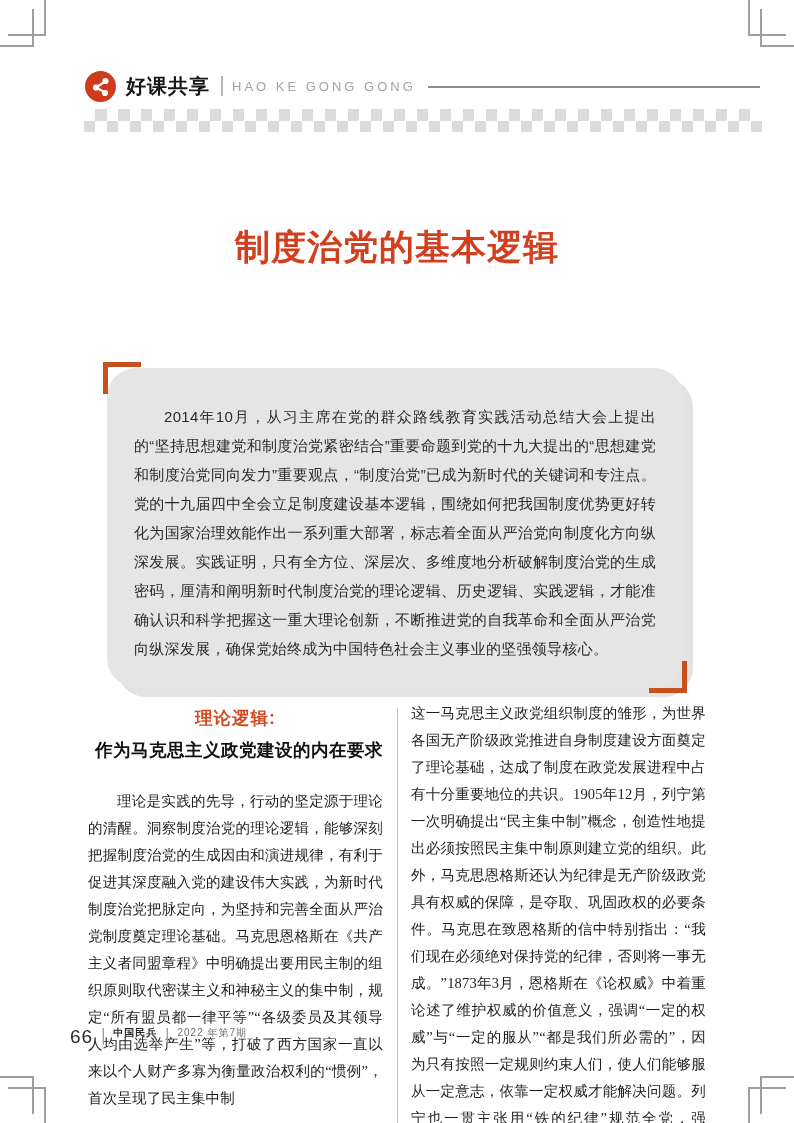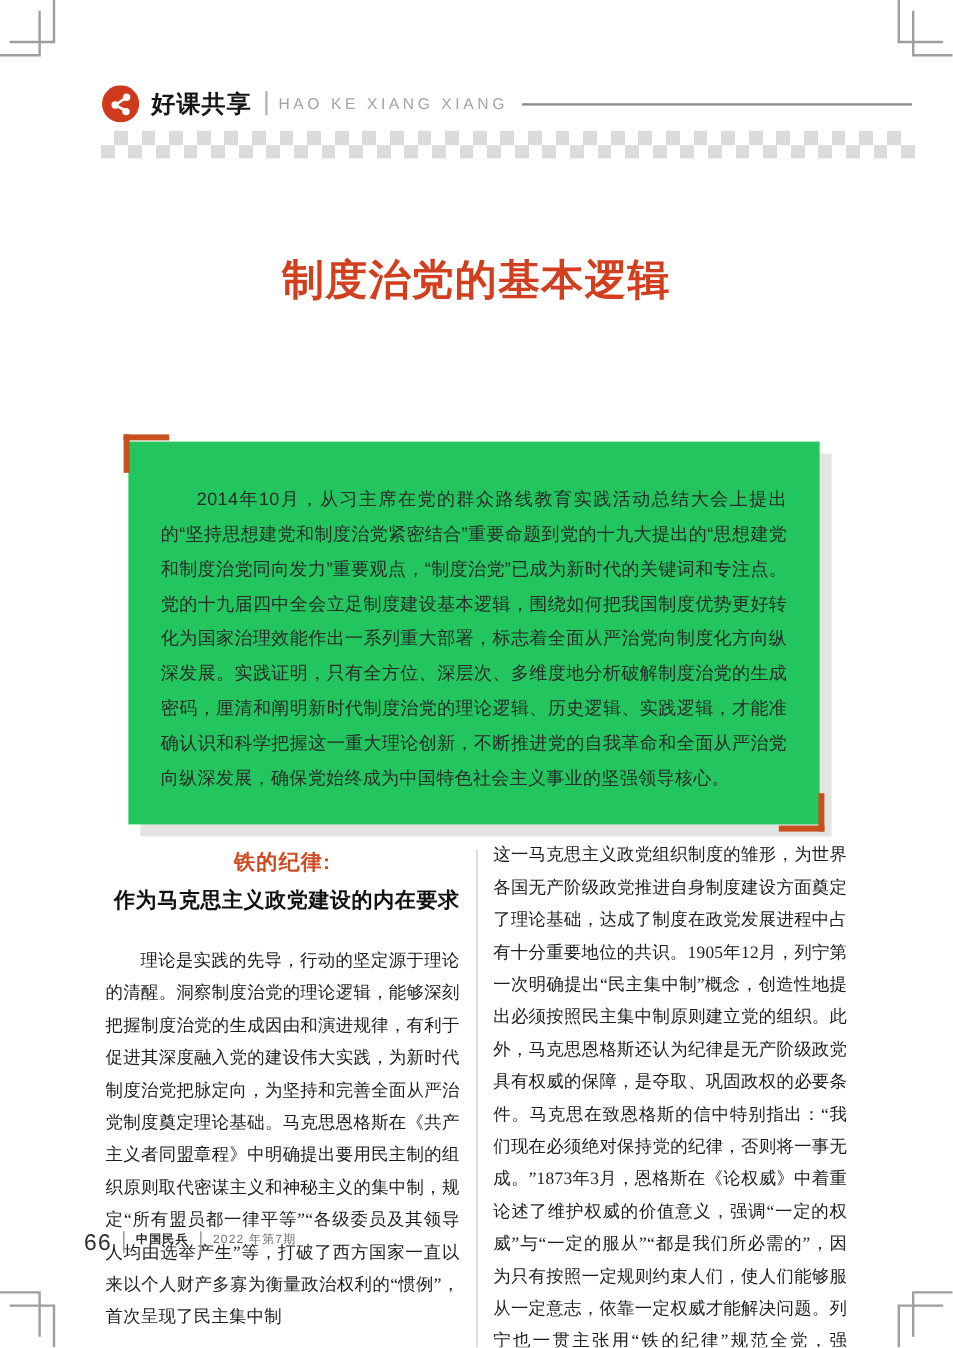--- a/index.html
+++ b/index.html
@@ -26,39 +26,40 @@
   .pinyin{font-size:13px;color:#a3a3a3;letter-spacing:3px;white-space:nowrap;}
   .header-rule{flex:1;border-top:2px solid #8d8d8d;margin-left:12px;margin-top:2px;}
 
   .checker{position:absolute;top:109px;left:0;right:0;height:24px;}
   .checker-row{position:absolute;height:11.5px;background:repeating-linear-gradient(90deg,#dbdbdb 0 11.5px,transparent 11.5px 23px);}
   .checker-row.row1{top:0;left:95px;width:660px;}
   .checker-row.row2{top:11.5px;left:84px;width:687px;}
 
   
   .title{
-    position:absolute;top:210px;left:0;width:100%;
+    position:absolute;top:224px;left:0;width:100%;
     margin:0;text-align:center;
     font-size:35px;font-weight:900;letter-spacing:1px;
     color:#d13f1f;
   }
   .byline{
     position:absolute;top:268px;left:0;width:100%;
     text-align:center;font-size:13px;font-weight:bold;color:#222;
     letter-spacing:1px;
   }
   .byline .prefix{font-weight:bold;margin-right:6px;}
 
   
   .abstract-wrap{
     position:absolute;top:368px;left:107px;width:576px;min-height:284px;
-    background:#22c55e;
+    background:#e5e5e5;
     box-shadow:10px 10px 0 0 #e3e3e3;
     box-sizing:border-box;
     padding:34px 27px 24px 27px;
+    border-radius:29px;
   }
   .bracket{position:absolute;width:33px;height:27px;}
   .bracket.tl{top:-6px;left:-4px;border-top:5px solid #c6511e;border-left:5px solid #c6511e;}
   .bracket.br{bottom:-6px;right:-4px;border-bottom:5px solid #c6511e;border-right:5px solid #c6511e;}
   .abstract{
     margin:0;font-size:15px;line-height:29px;color:#2a2a2a;
     text-align:justify;text-indent:2em;letter-spacing:0.3px;
   }
 
   
@@ -115,40 +116,40 @@
       <g stroke="#ffffff" stroke-width="2.2">
         <line x1="11" y1="16.5" x2="20" y2="10.5"></line>
         <line x1="11" y1="16.5" x2="20" y2="21.5"></line>
       </g>
       <circle cx="11" cy="16.5" r="3.1" fill="#ffffff"></circle>
       <circle cx="20.5" cy="10" r="3.1" fill="#ffffff"></circle>
       <circle cx="20" cy="22" r="3.1" fill="#ffffff"></circle>
     </svg>
     <span class="brand">好课共享</span>
     <span class="brand-divider"></span>
-    <span class="pinyin">HAO KE XIANG XIANG</span>
+    <span class="pinyin">HAO KE GONG GONG</span>
     <span class="header-rule"></span>
   </div>
 
   <div class="checker">
     <div class="checker-row row1"></div>
     <div class="checker-row row2"></div>
   </div>
 
   <h1 class="title">制度治党的基本逻辑</h1>
 
   <div class="abstract-wrap">
     <div class="bracket tl"></div>
     <div class="bracket br"></div>
     <p class="abstract">2014年10月，从习主席在党的群众路线教育实践活动总结大会上提出的“坚持思想建党和制度治党紧密结合”重要命题到党的十九大提出的“思想建党和制度治党同向发力”重要观点，“制度治党”已成为新时代的关键词和专注点。党的十九届四中全会立足制度建设基本逻辑，围绕如何把我国制度优势更好转化为国家治理效能作出一系列重大部署，标志着全面从严治党向制度化方向纵深发展。实践证明，只有全方位、深层次、多维度地分析破解制度治党的生成密码，厘清和阐明新时代制度治党的理论逻辑、历史逻辑、实践逻辑，才能准确认识和科学把握这一重大理论创新，不断推进党的自我革命和全面从严治党向纵深发展，确保党始终成为中国特色社会主义事业的坚强领导核心。</p>
   </div>
 
   <div class="columns">
     <div class="col">
-      <div class="sec-h1">铁的纪律:</div>
+      <div class="sec-h1">理论逻辑:</div>
       <div class="sec-h2">作为马克思主义政党建设的内在要求</div>
       <p class="body-text indent">理论是实践的先导，行动的坚定源于理论的清醒。洞察制度治党的理论逻辑，能够深刻把握制度治党的生成因由和演进规律，有利于促进其深度融入党的建设伟大实践，为新时代制度治党把脉定向，为坚持和完善全面从严治党制度奠定理论基础。马克思恩格斯在《共产主义者同盟章程》中明确提出要用民主制的组织原则取代密谋主义和神秘主义的集中制，规定“所有盟员都一律平等”“各级委员及其领导人均由选举产生”等，打破了西方国家一直以来以个人财产多寡为衡量政治权利的“惯例”，首次呈现了民主集中制</p>
     </div>
     <div class="col-divider"></div>
     <div class="col">
       <p class="body-text">这一马克思主义政党组织制度的雏形，为世界各国无产阶级政党推进自身制度建设方面奠定了理论基础，达成了制度在政党发展进程中占有十分重要地位的共识。1905年12月，列宁第一次明确提出“民主集中制”概念，创造性地提出必须按照民主集中制原则建立党的组织。此外，马克思恩格斯还认为纪律是无产阶级政党具有权威的保障，是夺取、巩固政权的必要条件。马克思在致恩格斯的信中特别指出：“我们现在必须绝对保持党的纪律，否则将一事无成。”1873年3月，恩格斯在《论权威》中着重论述了维护权威的价值意义，强调“一定的权威”与“一定的服从”“都是我们所必需的”，因为只有按照一定规则约束人们，使人们能够服从一定意志，依靠一定权威才能解决问题。列宁也一贯主张用“铁的纪律”规范全党，强调“要使无产阶级</p>
     </div>
   </div>
 
   <div class="page-footer">

